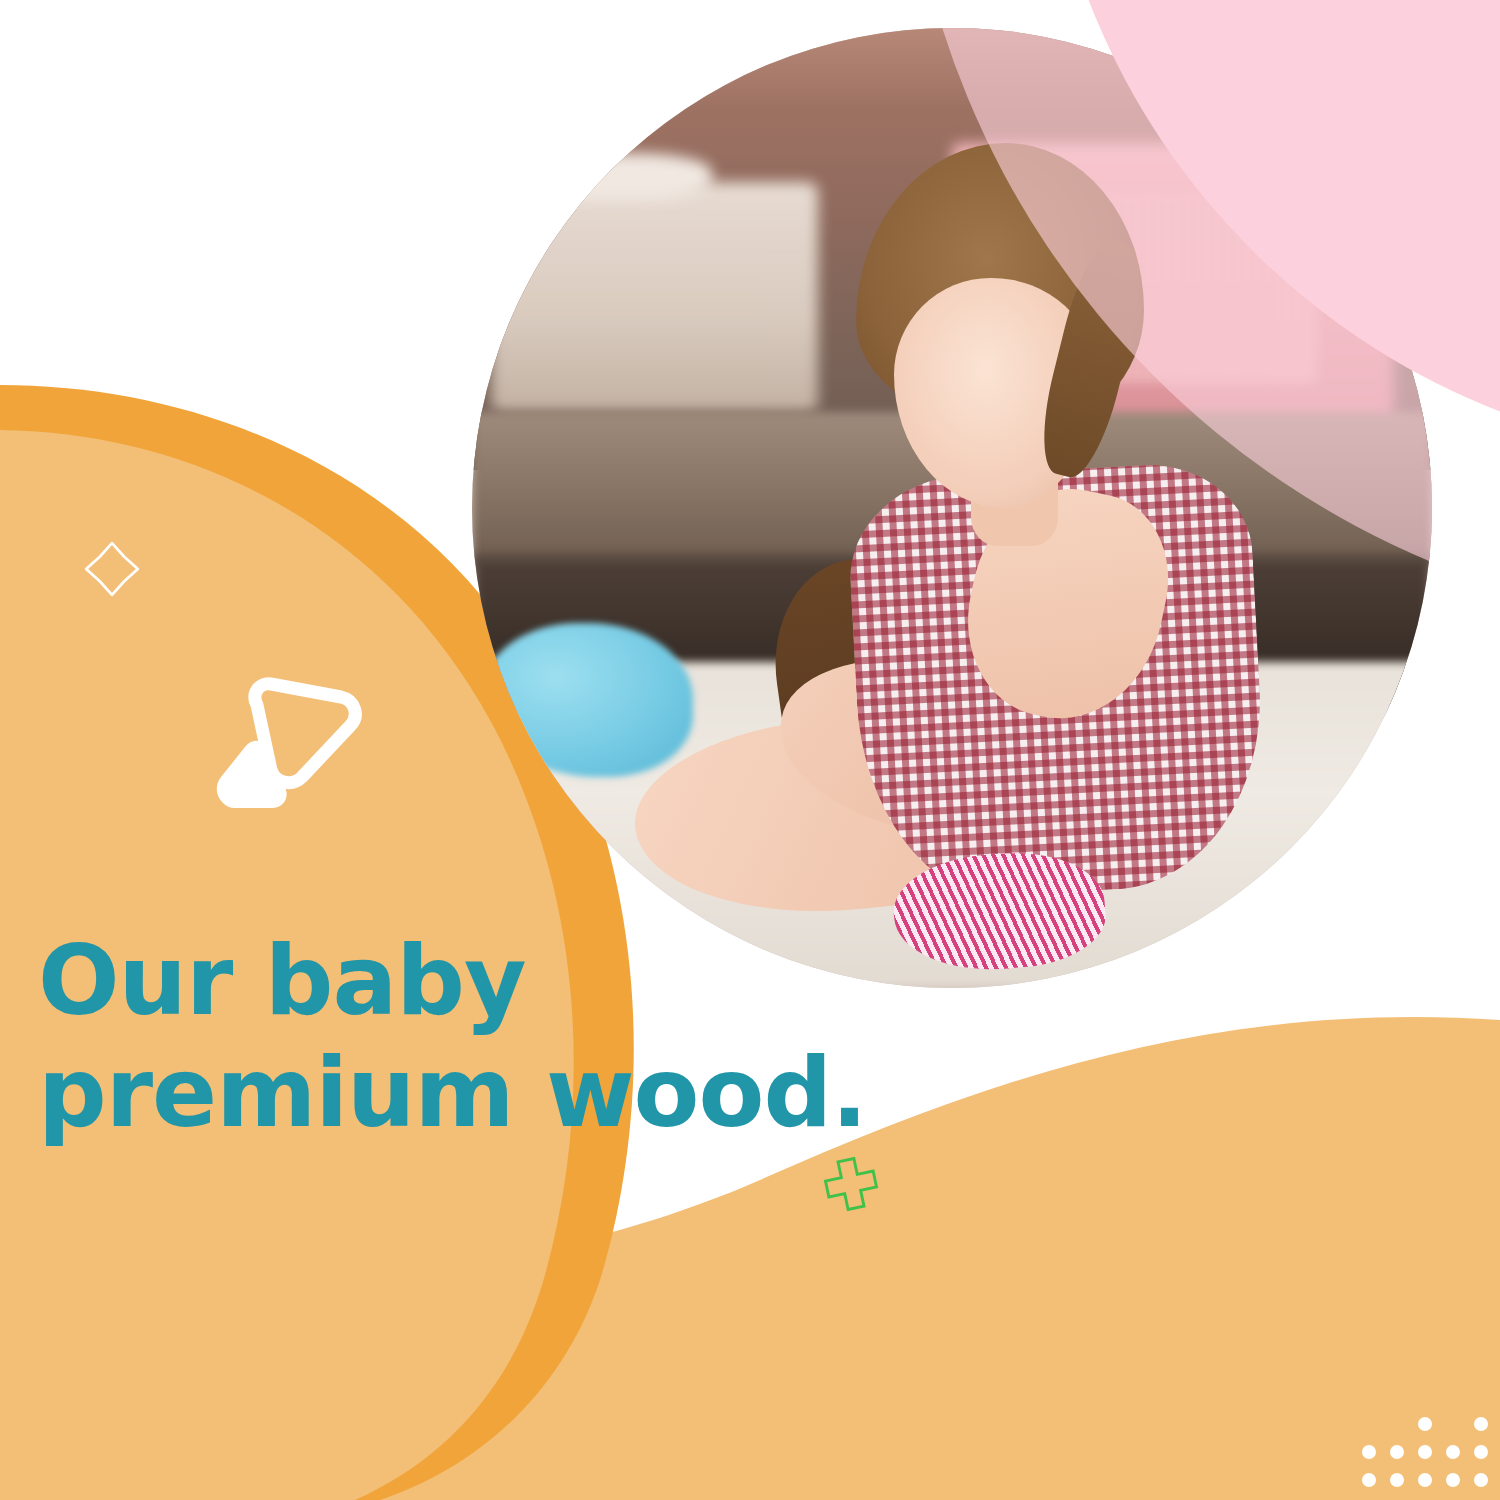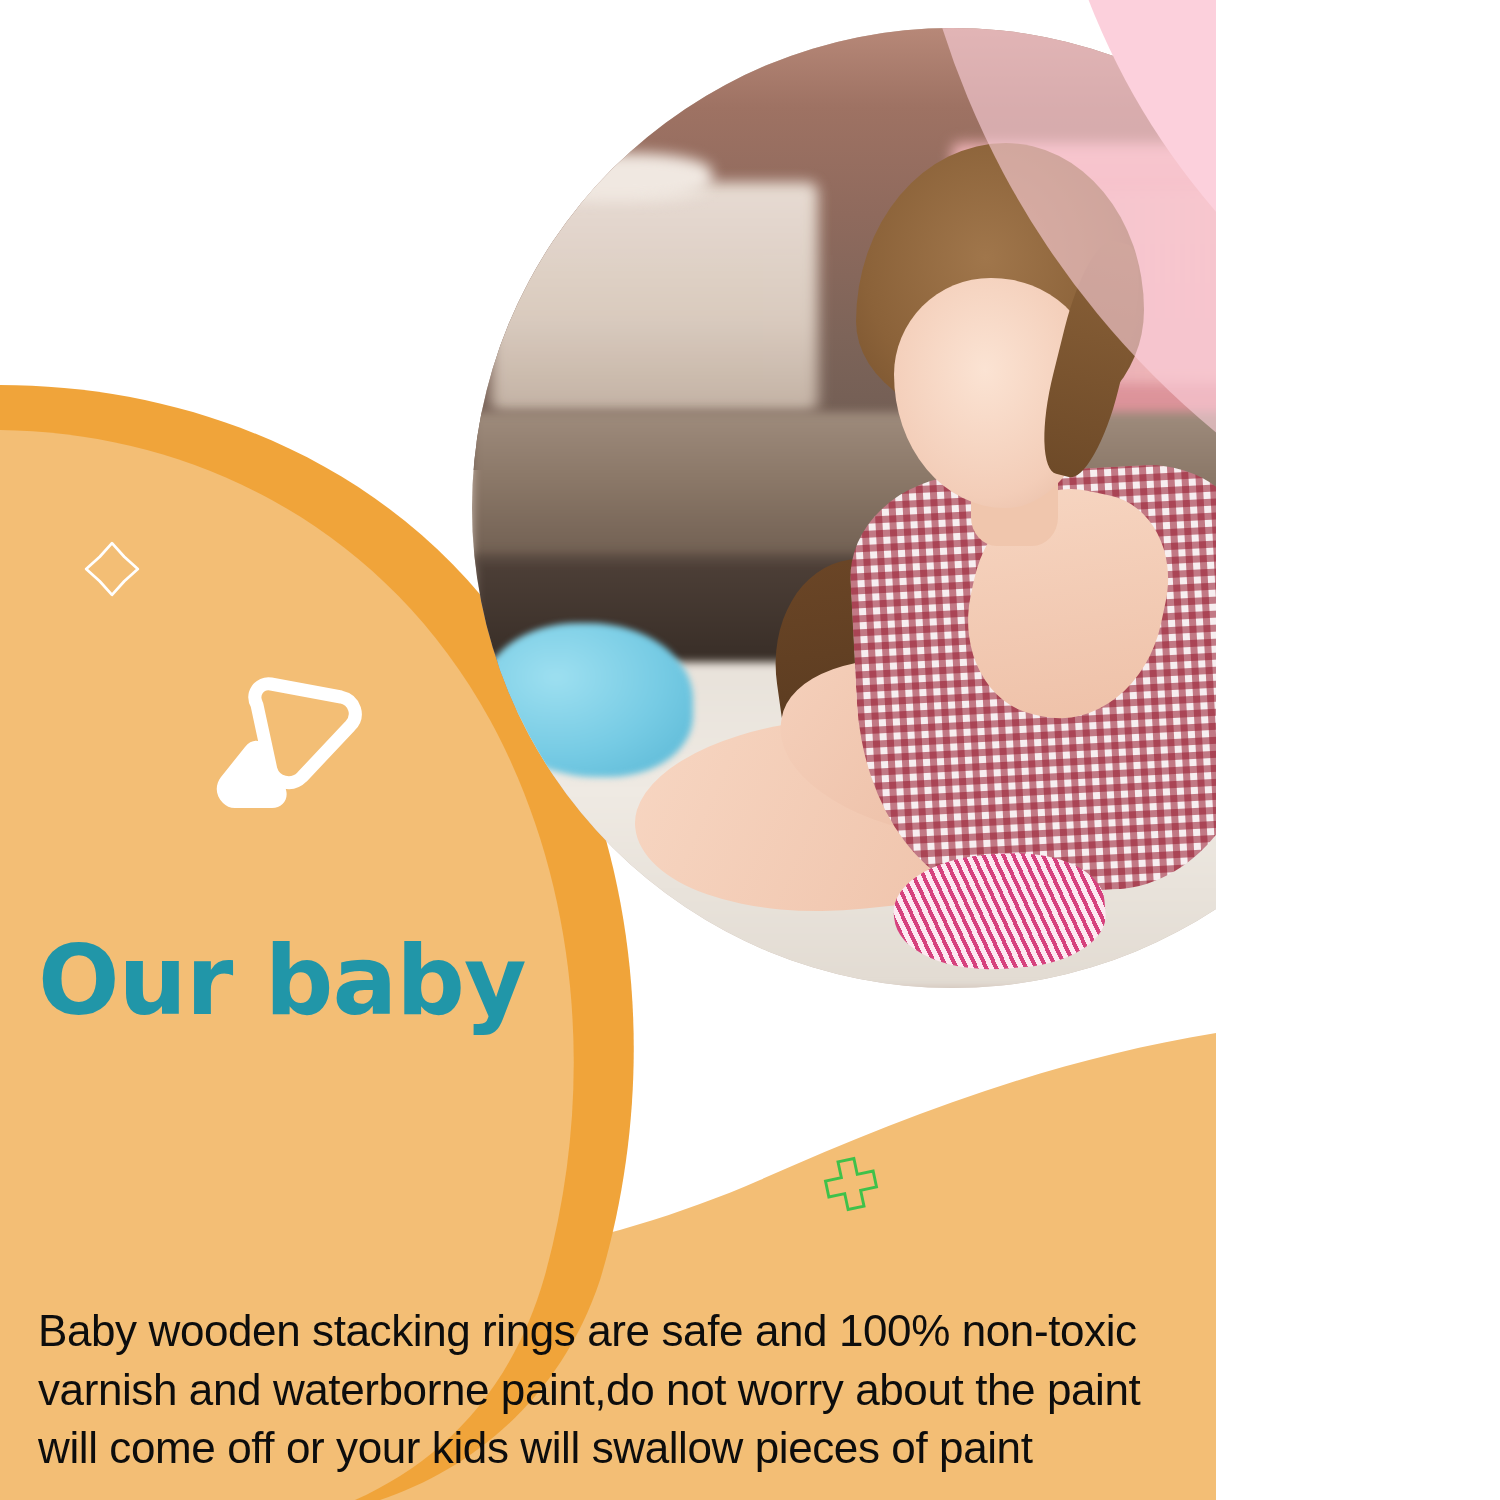--- a/index.html
+++ b/index.html
@@ -2,21 +2,21 @@
 <html><head>
 <meta charset="utf-8">
 <style>
   html, body {
     margin: 0;
     padding: 0;
     background: #ffffff;
   }
   #canvas {
     position: relative;
-    width: 1216px;
+    width: 1500px;
     height: 1500px;
     overflow: hidden;
     background: #ffffff;
     font-family: "Liberation Sans", sans-serif;
     text-decoration: underline;
   }
 
   
   .shape-layer {
     position: absolute;
@@ -302,21 +302,17 @@
     <span class="dot"></span>
       <span class="dot"></span>
       <span class="dot"></span>
       <span class="dot"></span>
       <span class="dot"></span>
 
   </div>
 
   <h1 class="headline">
     <span>Our baby</span>
+    <span>premium wood.</span>
   </h1>
 
-  <p class="body-copy">
-    <span>Baby wooden stacking rings are safe and 100% non-toxic</span>
-    <span>varnish and waterborne paint,do not worry about the paint</span>
-    <span>will come off or your kids will swallow pieces of paint</span>
-  </p>
 
 </div>
 
 </body></html>

